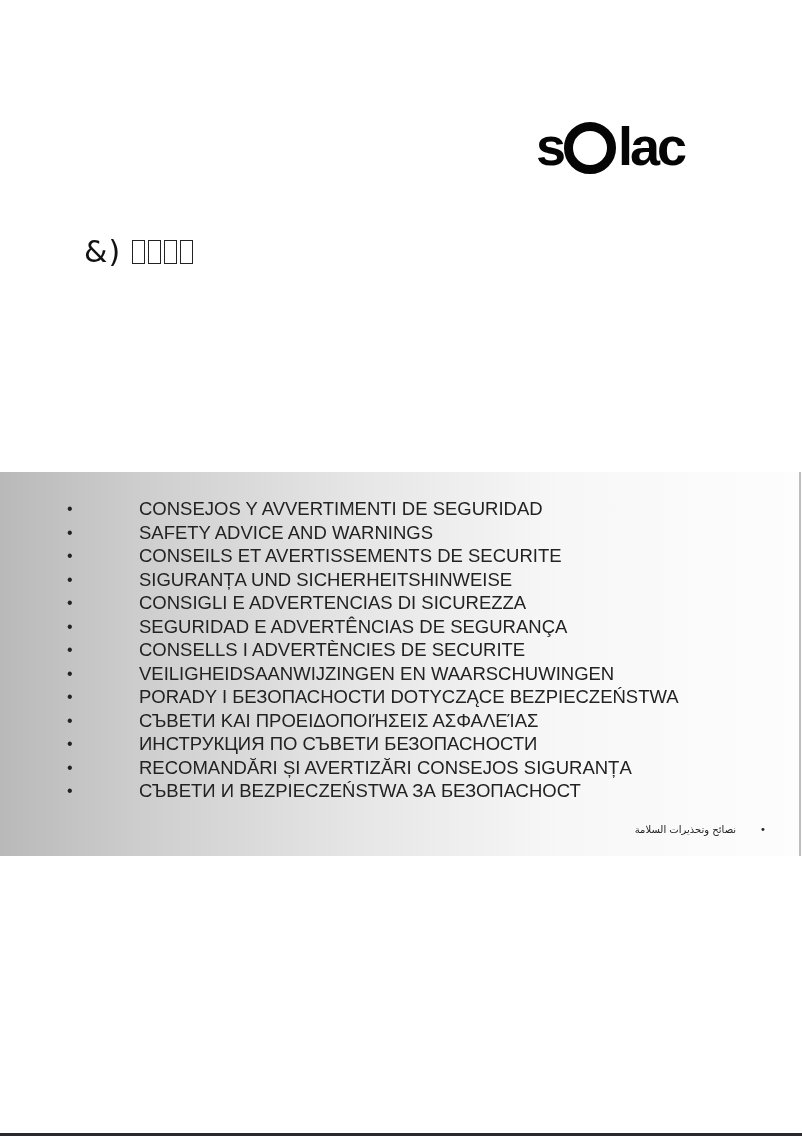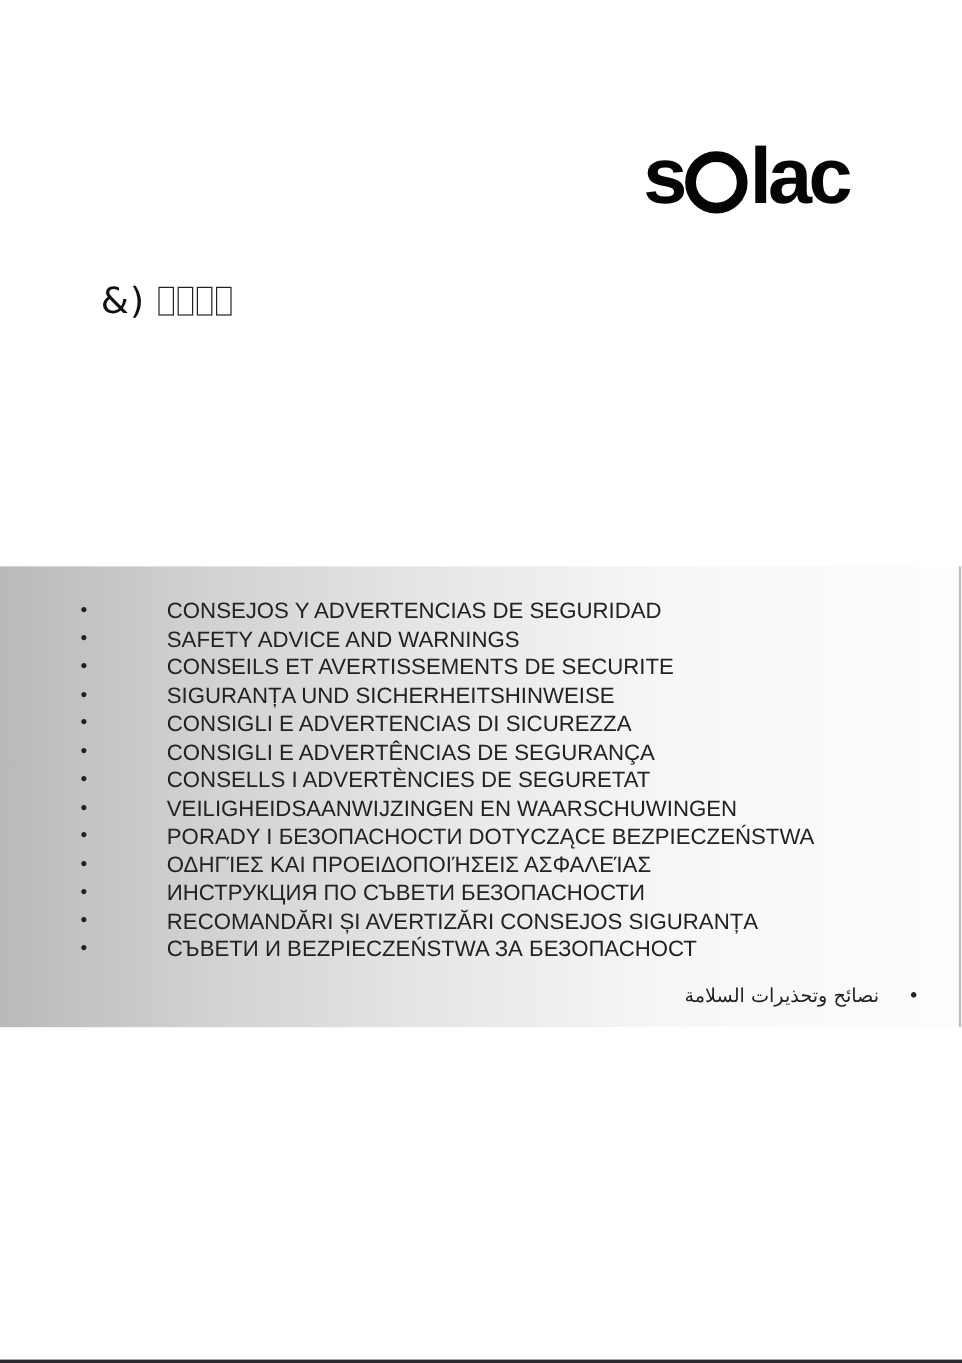--- a/index.html
+++ b/index.html
@@ -20,21 +20,21 @@
       top: 108px;
       width: 214px;
       height: 76px;
     }
     .logo-text {
       position: absolute;
       left: 0;
       top: 0;
       font-family: "Liberation Sans", sans-serif;
       font-weight: bold;
-      font-size: 66px;
+      font-size: 54px;
       letter-spacing: -3px;
       line-height: 76px;
       color: #050505;
       white-space: nowrap;
       text-align: right;
     }
     .logo-text .o {
       display: inline-block;
       width: 52px;
       height: 52px;
@@ -108,21 +108,21 @@
       left: 139px;
       top: 0;
     }
     .arabic-row {
       position: absolute;
       top: 818px;
       right: 36px;
       height: 24px;
       line-height: 24px;
       font-family: "DejaVu Sans", sans-serif;
-      font-size: 16px;
+      font-size: 10px;
       color: #222;
       white-space: nowrap;
     }
     .arabic-row .label {
       direction: rtl;
       unicode-bidi: embed;
       margin-right: 24px;
     }
     .bottom-rule {
       position: absolute;
@@ -144,57 +144,57 @@
   <span>&amp;)</span>
   <span><span class="box"></span><span class="box"></span><span class="box"></span><span class="box"></span></span>
 </div>
 
 <div class="banner"></div>
 <div class="banner-edge"></div>
 
 <ul class="lang-list">
   <li class="lang-item">
       <span class="bullet">•</span>
-      <span class="label">CONSEJOS Y ADVERTENCIAS DE SEGURIDAD</span>
+      <span class="label">CONSEJOS Y AVVERTIMENTI DE SEGURIDAD</span>
     </li>
   <li class="lang-item">
       <span class="bullet">•</span>
       <span class="label">SAFETY ADVICE AND WARNINGS</span>
     </li>
   <li class="lang-item">
       <span class="bullet">•</span>
       <span class="label">CONSEILS ET AVERTISSEMENTS DE SECURITE</span>
     </li>
   <li class="lang-item">
       <span class="bullet">•</span>
       <span class="label">SIGURANȚA UND SICHERHEITSHINWEISE</span>
     </li>
   <li class="lang-item">
       <span class="bullet">•</span>
       <span class="label">CONSIGLI E ADVERTENCIAS DI SICUREZZA</span>
     </li>
   <li class="lang-item">
       <span class="bullet">•</span>
-      <span class="label">CONSIGLI E ADVERTÊNCIAS DE SEGURANÇA</span>
-    </li>
-  <li class="lang-item">
-      <span class="bullet">•</span>
-      <span class="label">CONSELLS I ADVERTÈNCIES DE SEGURETAT</span>
+      <span class="label">SEGURIDAD E ADVERTÊNCIAS DE SEGURANÇA</span>
+    </li>
+  <li class="lang-item">
+      <span class="bullet">•</span>
+      <span class="label">CONSELLS I ADVERTÈNCIES DE SECURITE</span>
     </li>
   <li class="lang-item">
       <span class="bullet">•</span>
       <span class="label">VEILIGHEIDSAANWIJZINGEN EN WAARSCHUWINGEN</span>
     </li>
   <li class="lang-item">
       <span class="bullet">•</span>
       <span class="label">PORADY I БЕЗОПАСНОСТИ DOTYCZĄCE BEZPIECZEŃSTWA</span>
     </li>
   <li class="lang-item">
       <span class="bullet">•</span>
-      <span class="label">ΟΔΗΓΊΕΣ ΚΑΙ ΠΡΟΕΙΔΟΠΟΙΉΣΕΙΣ ΑΣΦΑΛΕΊΑΣ</span>
+      <span class="label">СЪВЕТИ ΚΑΙ ΠΡΟΕΙΔΟΠΟΙΉΣΕΙΣ ΑΣΦΑΛΕΊΑΣ</span>
     </li>
   <li class="lang-item">
       <span class="bullet">•</span>
       <span class="label">ИНСТРУКЦИЯ ПО СЪВЕТИ БЕЗОПАСНОСТИ</span>
     </li>
   <li class="lang-item">
       <span class="bullet">•</span>
       <span class="label">RECOMANDĂRI ȘI AVERTIZĂRI CONSEJOS SIGURANȚA</span>
     </li>
   <li class="lang-item">

